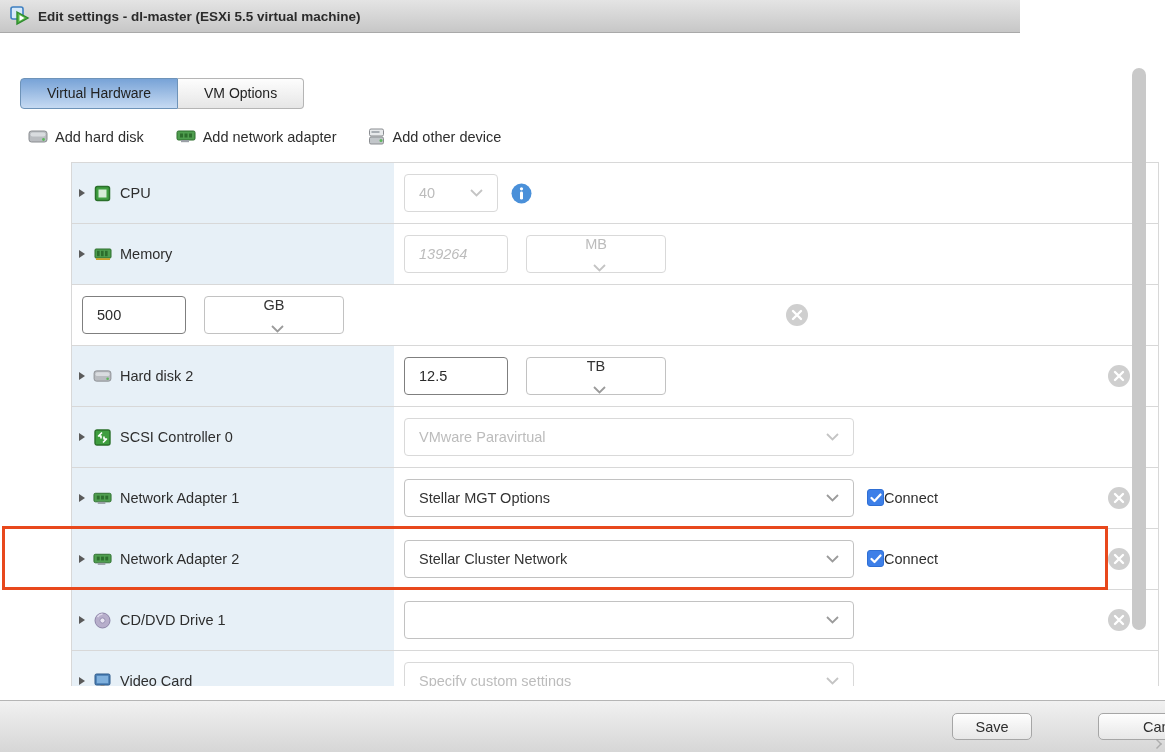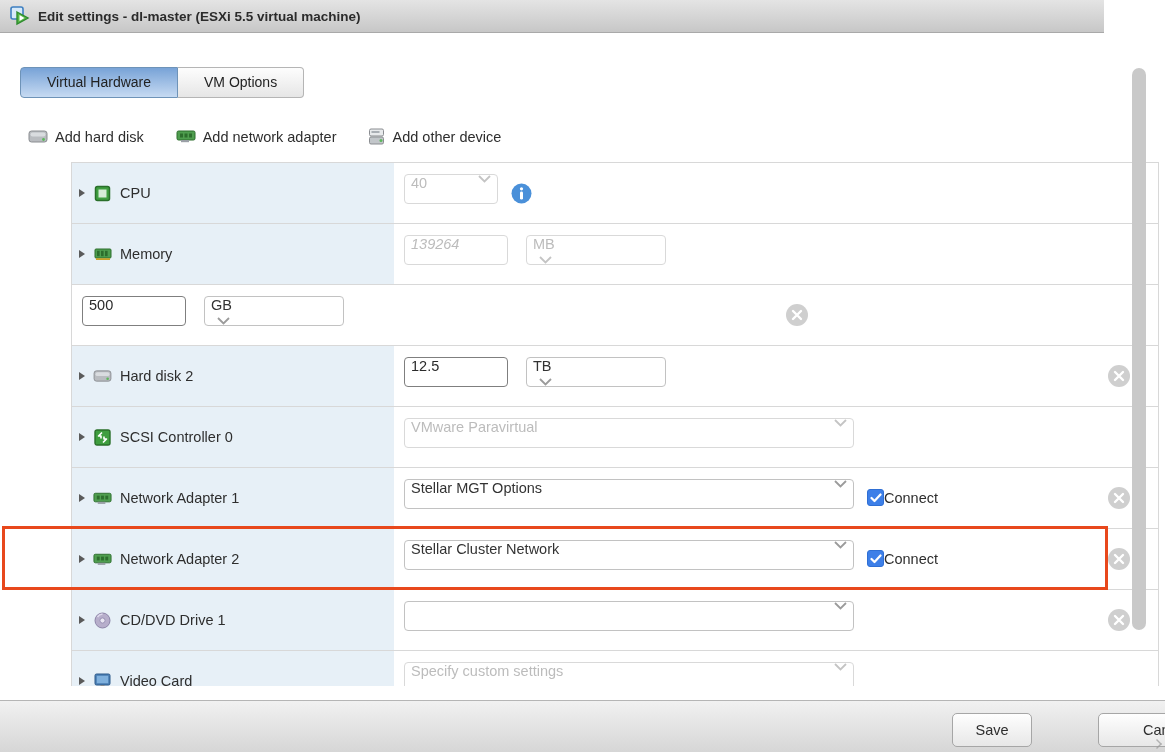--- a/index.html
+++ b/index.html
@@ -7,30 +7,30 @@
   body {
     font-family:"Liberation Sans", sans-serif;
     background:#ffffff;
     position:relative;
     overflow:hidden;
     color:#333;
   }
 
   
   .titlebar {
-    position:absolute; left:0; top:0; width:1104px; height:33px;
+    position:absolute; left:0; top:0; width:1020px; height:33px;
     background:linear-gradient(#e4e4e4,#c7c7c7);
     border-bottom:1px solid #a9a9a9;
     display:flex; align-items:center; padding-left:10px;
   }
   .titlebar .vm-ic { width:20px; height:20px; margin-right:8px; flex:0 0 auto; }
   .titlebar .title { font-size:13.5px; font-weight:bold; color:#2b2b2b; }
 
   
-  .tabs { position:absolute; left:20px; top:67px; display:flex; }
+  .tabs { position:absolute; left:20px; top:78px; display:flex; }
   .tab {
     height:31px; line-height:29px; padding:0 26px; font-size:14px;
     border:1px solid #9fb6cc; color:#222; cursor:default;
   }
   .tab.active {
     background:linear-gradient(#78a3d7,#c6daf2);
     border-color:#6e93b8; border-radius:4px 0 0 4px;
   }
   .tab.inactive {
     background:linear-gradient(#fdfdfd,#e6e6e6);
@@ -55,23 +55,23 @@
   .labelcell .exp {
     width:0; height:0; border-left:6px solid #5a5a5a;
     border-top:4.5px solid transparent; border-bottom:4.5px solid transparent; flex:0 0 auto;
   }
   .labelcell .devic { width:19px; height:19px; display:flex; align-items:center; justify-content:center; flex:0 0 auto; }
   .labelcell .lbl { font-size:14.5px; color:#2e2e2e; white-space:nowrap; }
   .ctl { position:relative; flex:1; }
 
   
   .selbox, .numbox {
-    position:absolute; top:11px; height:30px; background:#fff;
+    position:absolute; top:11px; height:38px; background:#fff;
     border:1px solid #c2c2c2; border-radius:4px; font-size:14.5px; color:#333;
-    display:flex; align-items:flex-start; padding:0 6px;
+    display:flex; align-items:center; padding:0 14px;
   }
   .selbox { justify-content:space-between; }
   .selbox .chev { flex:0 0 auto; margin-left:6px; }
   .selbox.disabled, .numbox.disabled { color:#bcbcbc; border-color:#d9d9d9; }
   .numbox { border-color:#7f7f7f; }
   .numbox.disabled { border-color:#d9d9d9; }
   .numbox input {
     border:none; outline:none; width:100%; font-size:14.5px; color:#2b2b2b;
     font-family:"Liberation Sans",sans-serif; background:transparent;
   }
@@ -108,21 +108,21 @@
     background:#c9c9c9; border-radius:7px;
   }
 
   
   .footer {
     position:absolute; left:0; top:700px; width:1165px; height:52px;
     background:linear-gradient(#f1f1f1,#d6d6d6);
     border-top:1px solid #b5b5b5;
   }
   .btn {
-    position:absolute; top:12px; height:34px; border:1px solid #a6a6a6; border-radius:5px;
+    position:absolute; top:12px; height:27px; border:1px solid #a6a6a6; border-radius:5px;
     background:linear-gradient(#fefefe,#e7e7e7); font-size:14.5px; color:#2e2e2e;
     font-family:"Liberation Sans",sans-serif; cursor:pointer;
   }
   .btn-save { left:952px; width:80px; }
   .btn-cancel { left:1098px; width:84px;padding-left:44px; }
   .resize-handle {
     position:absolute; right:3px; bottom:3px; width:10px; height:10px;
     border-right:2px solid #9a9a9a; border-bottom:2px solid #9a9a9a;
     transform:rotate(-45deg) scale(.7); opacity:.7;
   }

